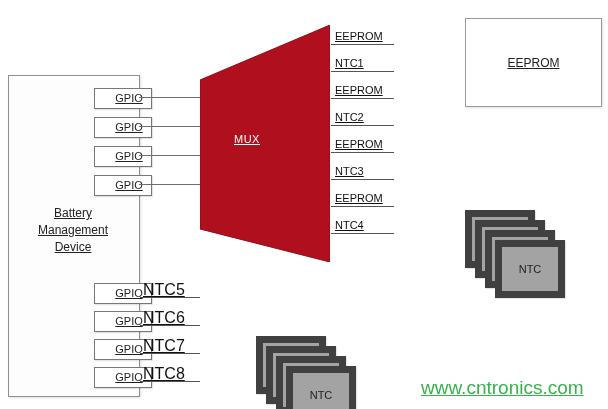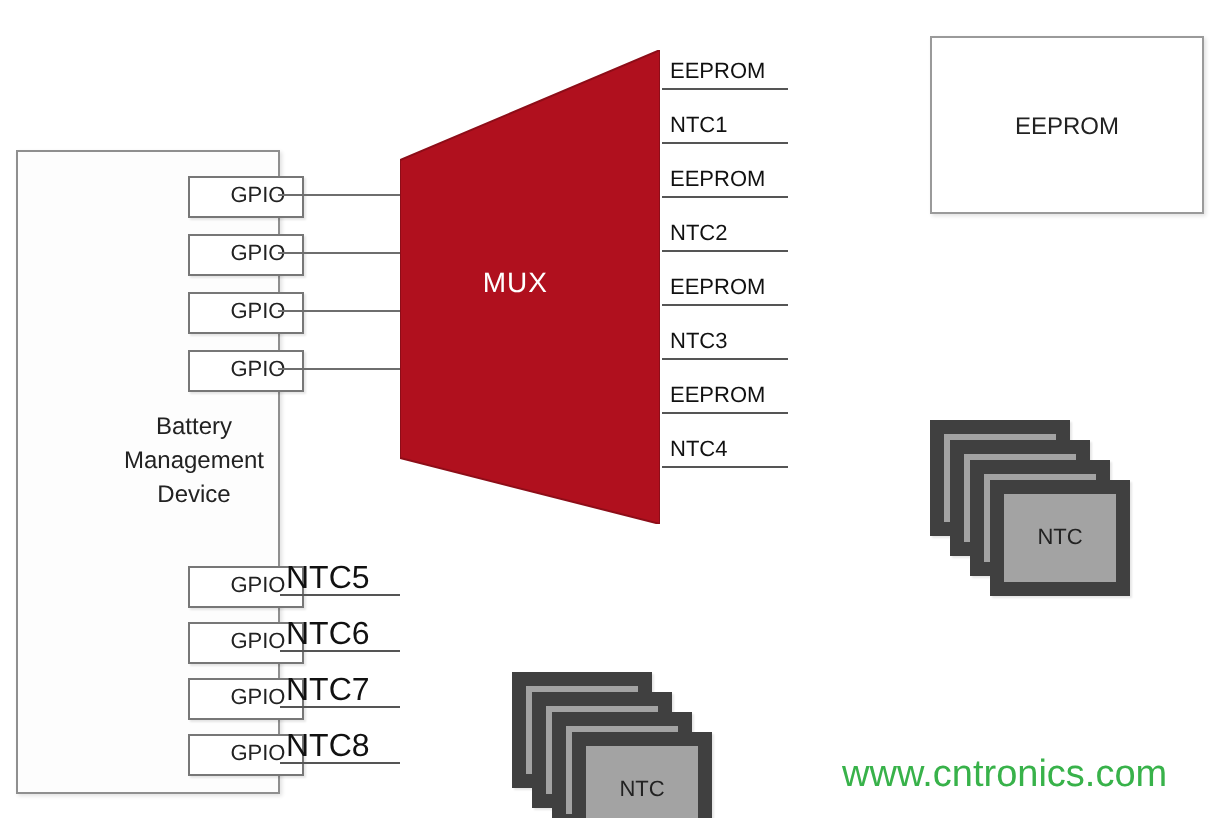--- a/index.html
+++ b/index.html
@@ -1,46 +1,46 @@
 <!DOCTYPE html>
 <html><head>
 <meta charset="utf-8">
 <style>
   html,body{margin:0;padding:0;background:#fff;}
   #stage{
     position:relative;width:608px;height:409px;background:#ffffff;
     font-family:"Liberation Sans", sans-serif;color:#1f1f1f;overflow:hidden;
   }
-  .abs{position:absolute;}
+  .abs{position:absolute;text-decoration:underline;}
   
   .device-box{
     left:8px;top:75px;width:130px;height:320px;
     background:#fdfdfd;border:1px solid #8f8f8f;
     box-shadow:1px 1px 2px rgba(0,0,0,.12);
   }
   .device-title{
     left:8px;top:205px;width:130px;text-align:center;
-    font-size:12px;line-height:17px;color:#222;padding-left:24px;
+    font-size:12px;line-height:17px;color:#222;
   }
   .device-title span{display:block;}
   
   .gpio{
     left:94px;width:44px;height:19px;
     background:#ffffff;border:1px solid #777777;
     font-size:11px;line-height:19px;text-align:center;color:#222;
     box-shadow:1px 1px 1px rgba(0,0,0,.10);
     padding-left:12px;
   }
   
   .wire{left:139px;width:61px;height:0;border-top:1px solid #6e6e6e;}
   
   .mux-wrap{left:200px;top:25px;width:130px;height:237px;}
   .mux-label{
-    left:34px;top:108px;width:40px;text-align:right;
-    color:#ffffff;font-size:14px;letter-spacing:.5px;
+    left:34px;top:108px;width:40px;text-align:left;
+    color:#ffffff;font-size:11px;letter-spacing:.5px;
   }
   
   .mux-out{
     left:331px;width:59px;height:15px;
     font-size:11px;line-height:15px;padding-left:4px;
     border-bottom:1px solid #555555;color:#111;
   }
   
   .eeprom-box{
     left:465px;top:18px;width:135px;height:87px;

